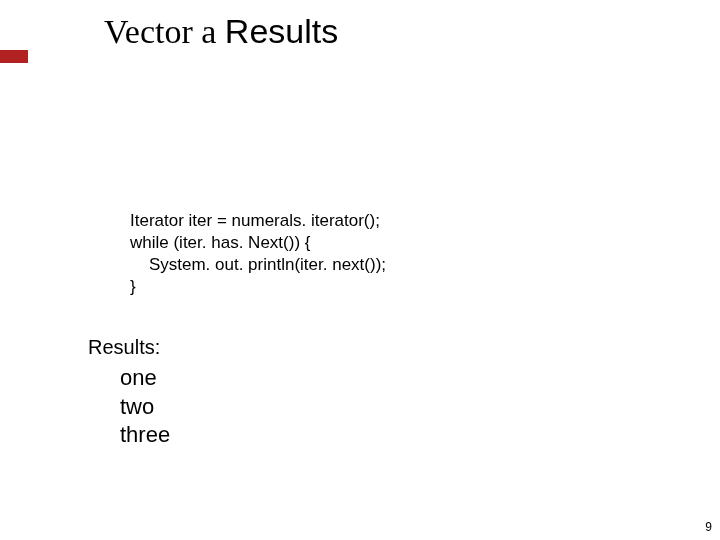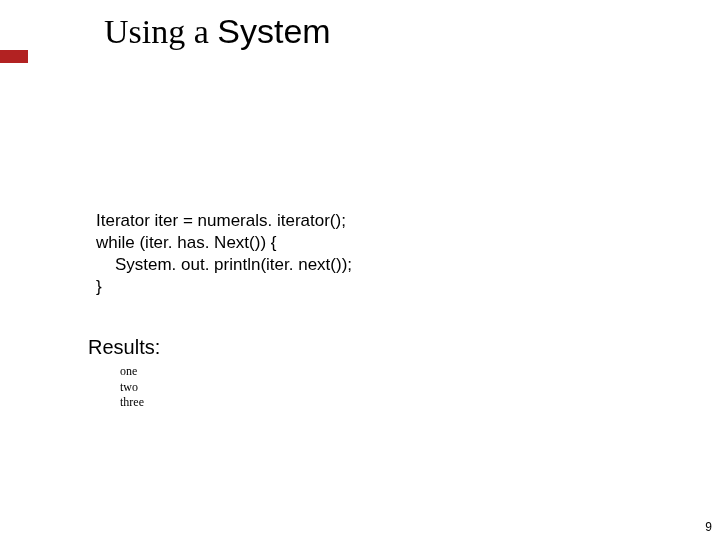--- a/index.html
+++ b/index.html
@@ -40,55 +40,55 @@
   }
   .code-block {
     position: absolute;
     left: 96px;
     font-family: Verdana, Geneva, sans-serif;
     font-size: 17px;
     line-height: 1.3;
     white-space: pre;
   }
   .block1 { top: 96px; }
-  .block2 { top: 210px; }
+  .block2 { top: 210px; margin-left: 34px; }
   .results-label {
     position: absolute;
     left: 88px;
     top: 336px;
     font-family: Liberation Sans, sans-serif;
     font-size: 20px;
   }
   .results-out {
     position: absolute;
     left: 120px;
     top: 364px;
-    font-family: Liberation Serif, serif;
-    font-size: 12px;
+    font-family: Liberation Sans, sans-serif;
+    font-size: 22px;
     line-height: 1.3;
     white-space: pre;
   }
   .page-number {
     position: absolute;
     right: 8px;
     bottom: 6px;
     font-family: Arial, sans-serif;
     font-size: 12px;
     color: #000;
   }
 </style>
 </head>
 <body>
 
 <div class="slide">
 
   <div class="accent-bar"></div>
 
   <div class="title">
-    <span>Using a </span><span class="mono">System</span>
+    <span>Vector a </span><span class="mono">Results</span>
   </div>
 
 
   <div class="code-block block2">Iterator iter = numerals. iterator();
 while (iter. has. Next()) {
     System. out. println(iter. next());
 }</div>
 
   <div class="results-label">Results:</div>
 

